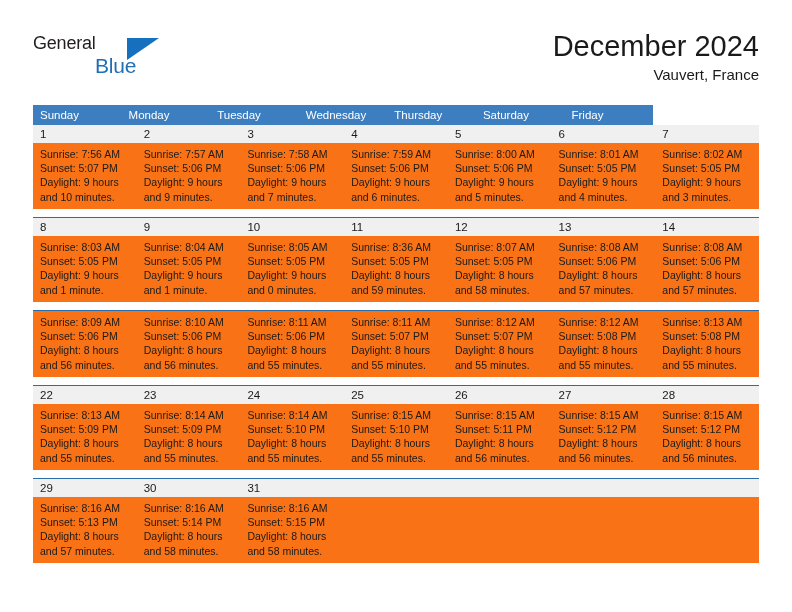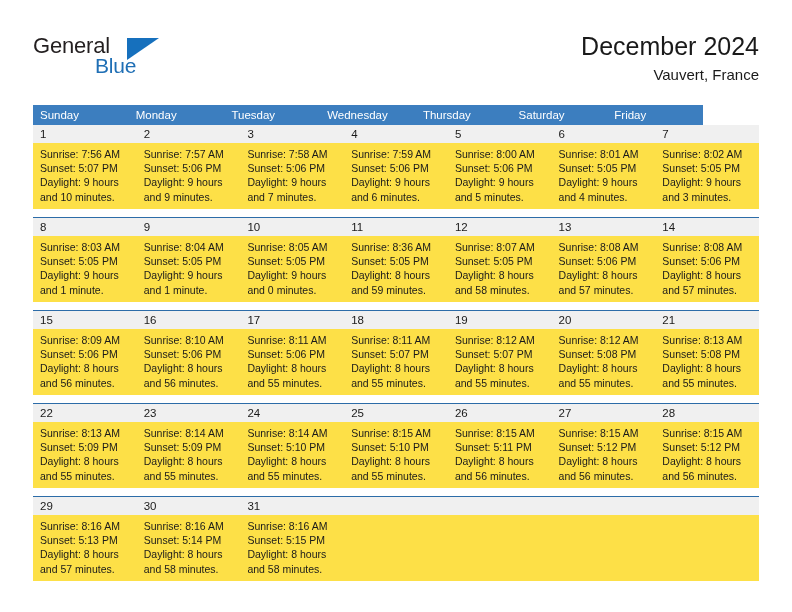--- a/index.html
+++ b/index.html
@@ -35,21 +35,21 @@
     position: absolute;
     left: 33px;
     top: 33px;
     width: 180px;
     height: 52px;
   }
   .logo-general {
     position: absolute;
     left: 0;
     top: 0;
-    font-size: 22px;
+    font-size: 18px;
     letter-spacing: -0.2px;
     color: #231f20;
     font-family: "Liberation Sans", sans-serif;
   }
   .logo-blue {
     position: absolute;
     left: 62px;
     top: 21px;
     font-size: 21px;
     letter-spacing: -0.2px;
@@ -66,21 +66,21 @@
     border-bottom: 22px solid transparent;
   }
 
   .title-block {
     position: absolute;
     right: 33px;
     top: 28px;
     text-align: right;
   }
   .month-title {
-    font-size: 25px;
+    font-size: 29px;
     font-weight: normal;
     color: #1a1a1a;
     line-height: 36px;
     white-space: nowrap;
   }
   .location {
     font-size: 15px;
     font-weight: normal;
     color: #1a1a1a;
     line-height: 22px;
@@ -90,21 +90,21 @@
   
   .calendar {
     position: absolute;
     left: 33px;
     top: 105px;
     width: 726px;
   }
 
   .dow-row {
     display: flex;
-    width: 670px;
+    width: 620px;
     height: 20px;
     background: #3c7ebf;
   }
   .dow-cell {
     flex: 1 1 0;
     box-sizing: border-box;
     padding-left: 7px;
     color: #ffffff;
     font-size: 11.5px;
     line-height: 20px;
@@ -136,21 +136,21 @@
     line-height: 18px;
     color: #1a1a1a;
     white-space: nowrap;
     overflow: hidden;
   }
 
   .week-body {
     display: flex;
     width: 726px;
     height: 66px;
-    background: #fde047;
+    background: #f97316;
   }
   .info-cell {
     flex: 1 1 0;
     box-sizing: border-box;
     padding: 4px 6px 0 7px;
     font-size: 10.5px;
     line-height: 14.2px;
     color: #1a1a1a;
     overflow: hidden;
   }
@@ -295,29 +295,20 @@
             </div>
             <div class="info-cell">
               <div class="info-line">Sunrise: 8:08 AM</div>
               <div class="info-line">Sunset: 5:06 PM</div>
               <div class="info-line">Daylight: 8 hours</div>
               <div class="info-line">and 57 minutes.</div>
             </div>
           </div>
         </div>
         <div class="week">
-          <div class="week-nums">
-            <div class="num-cell">15</div>
-            <div class="num-cell">16</div>
-            <div class="num-cell">17</div>
-            <div class="num-cell">18</div>
-            <div class="num-cell">19</div>
-            <div class="num-cell">20</div>
-            <div class="num-cell">21</div>
-          </div>
           <div class="week-body">
             <div class="info-cell">
               <div class="info-line">Sunrise: 8:09 AM</div>
               <div class="info-line">Sunset: 5:06 PM</div>
               <div class="info-line">Daylight: 8 hours</div>
               <div class="info-line">and 56 minutes.</div>
             </div>
             <div class="info-cell">
               <div class="info-line">Sunrise: 8:10 AM</div>
               <div class="info-line">Sunset: 5:06 PM</div>

